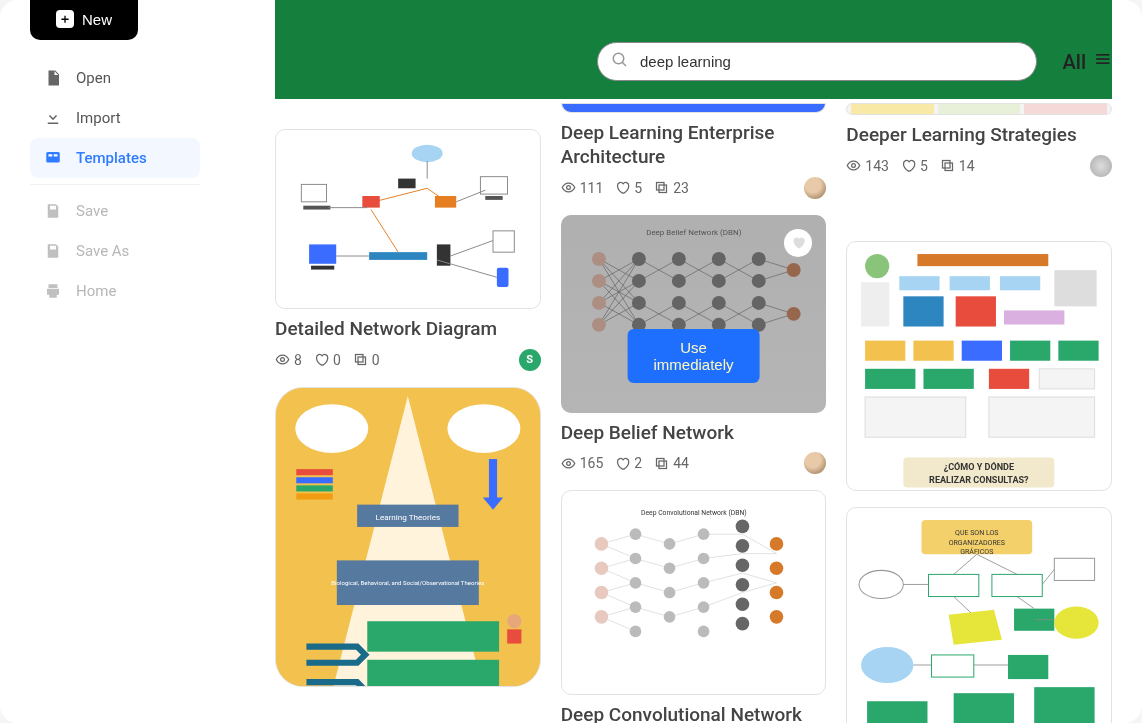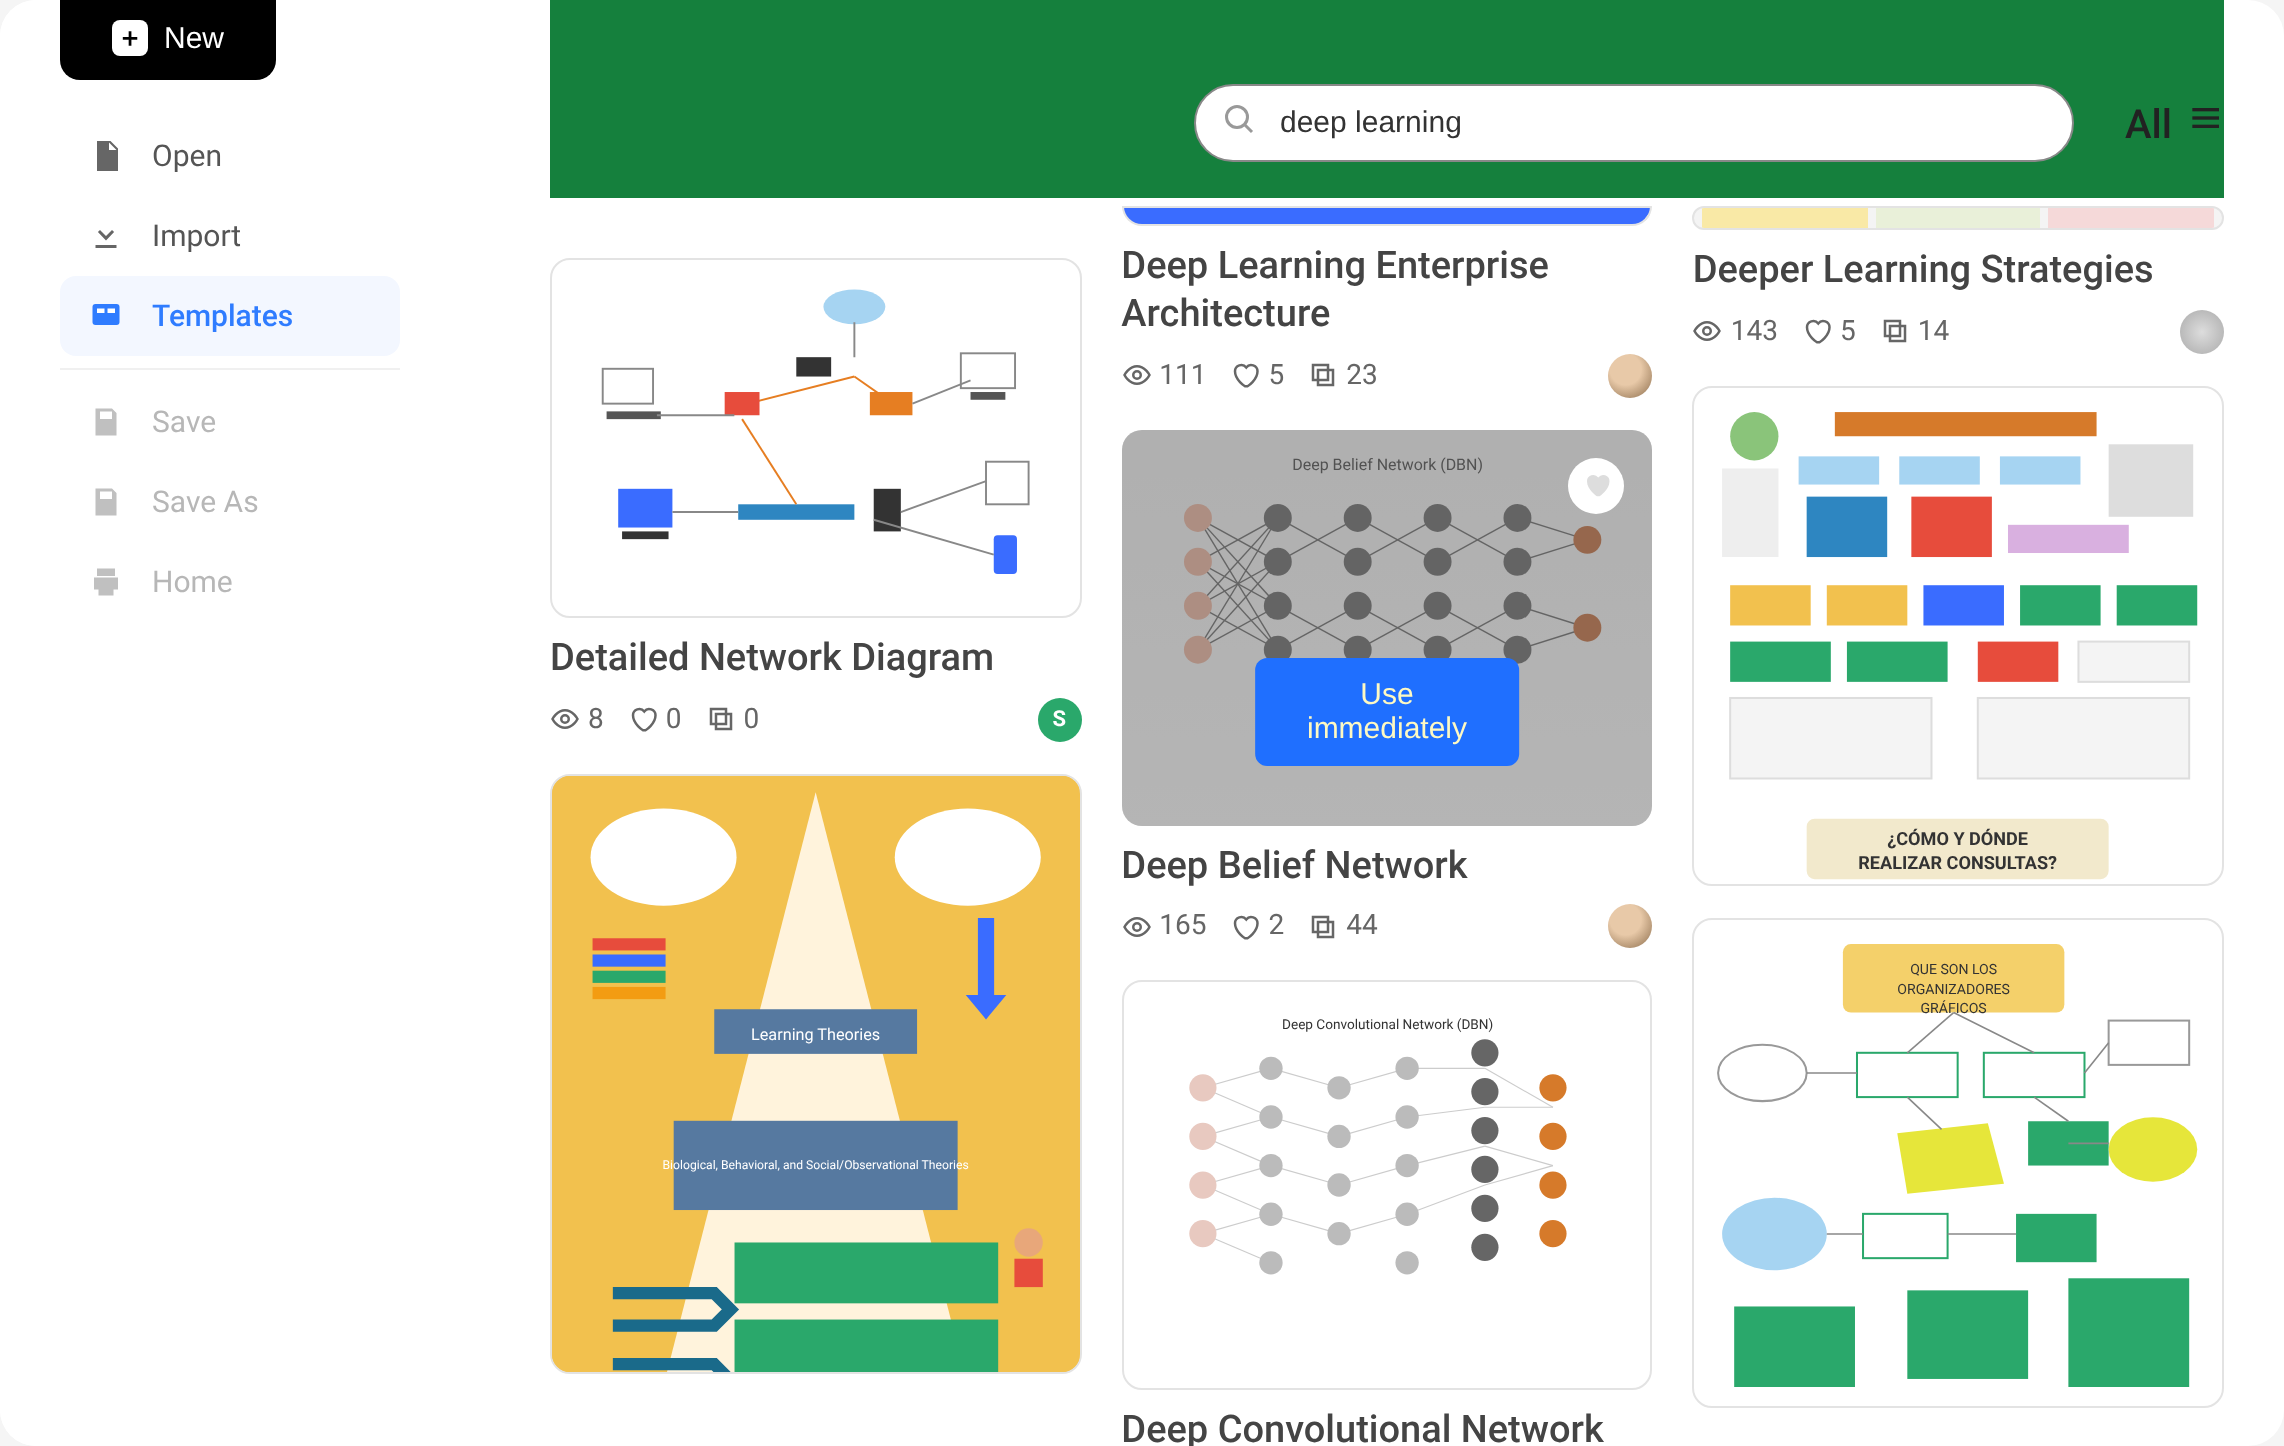--- a/index.html
+++ b/index.html
@@ -36,41 +36,41 @@
 .meta-item { display: flex; align-items: center; gap: 4px; }
 .meta-item svg { width: 15px; height: 15px; }
 .avatar { width: 22px; height: 22px; border-radius: 50%; background: #ccc; margin-left: auto; }
 .avatar.green { background: #2aa86b; color: #fff; display: flex; align-items: center; justify-content: center; font-size: 11px; font-weight: bold; }
 .avatar.face { background: radial-gradient(circle at 40% 35%, #e8c9a8 40%, #8a6b4a 100%); }
 
 
 .th-network { height: 180px; background: #fff; }
 .net-svg { position: absolute; inset: 6px; }
 
-.th-learning { height: 300px; background: #f2c14e; }
+.th-learning { height: 300px; background: #f2c14e; border-radius: 28px; }
 .learn-svg { position: absolute; inset: 0; }
 
 .th-enterprise { height: 10px; background: #3a6cff; border-top-left-radius: 0; border-top-right-radius: 0; }
 
 .th-belief { height: 198px; background: #f0f0f0; border: none; background: linear-gradient(#dedede,#e7e7e7); }
 .th-belief::before { content: ""; position: absolute; inset: 0; background: rgba(120,120,120,0.45); z-index: 1; }
 .belief-svg { position: absolute; inset: 10px 18px; }
 .heart-bubble { position: absolute; top: 14px; right: 14px; width: 28px; height: 28px; background: #fff; border-radius: 50%; display: flex; align-items: center; justify-content: center; color: #bbb; z-index: 2; }
 .use-btn { position: absolute; left: 50%; bottom: 30px; transform: translateX(-50%); background: #1f6fff; color: #fef9c3; border: none; border-radius: 6px; padding: 10px 18px; font-size: 15px; font-weight: 500; cursor: pointer; z-index: 2; }
 
 .th-conv { height: 205px; background: #fff; }
 .conv-svg { position: absolute; inset: 14px 20px; }
 
 .th-deeper { height: 12px; background: #f4f4f4; }
 .deeper-rows { position: absolute; inset: 0; display: flex; gap: 4px; padding: 0 4px; }
 .deeper-cell { flex: 1; background: #f9e9a6; height: 100%; }
 .deeper-cell.b { background: #e9f0d9; }
 .deeper-cell.c { background: #f5d9d9; }
 
-.th-como { height: 250px; background: #fff; }
+.th-como { height: 250px; background: #fff; margin-top: 48px; }
 .como-svg { position: absolute; inset: 6px; }
 
 .th-org { height: 245px; background: #fff; }
 .org-svg { position: absolute; inset: 6px; }
 
 </style>
 </head>
 <body>
 
 <div class="app">

